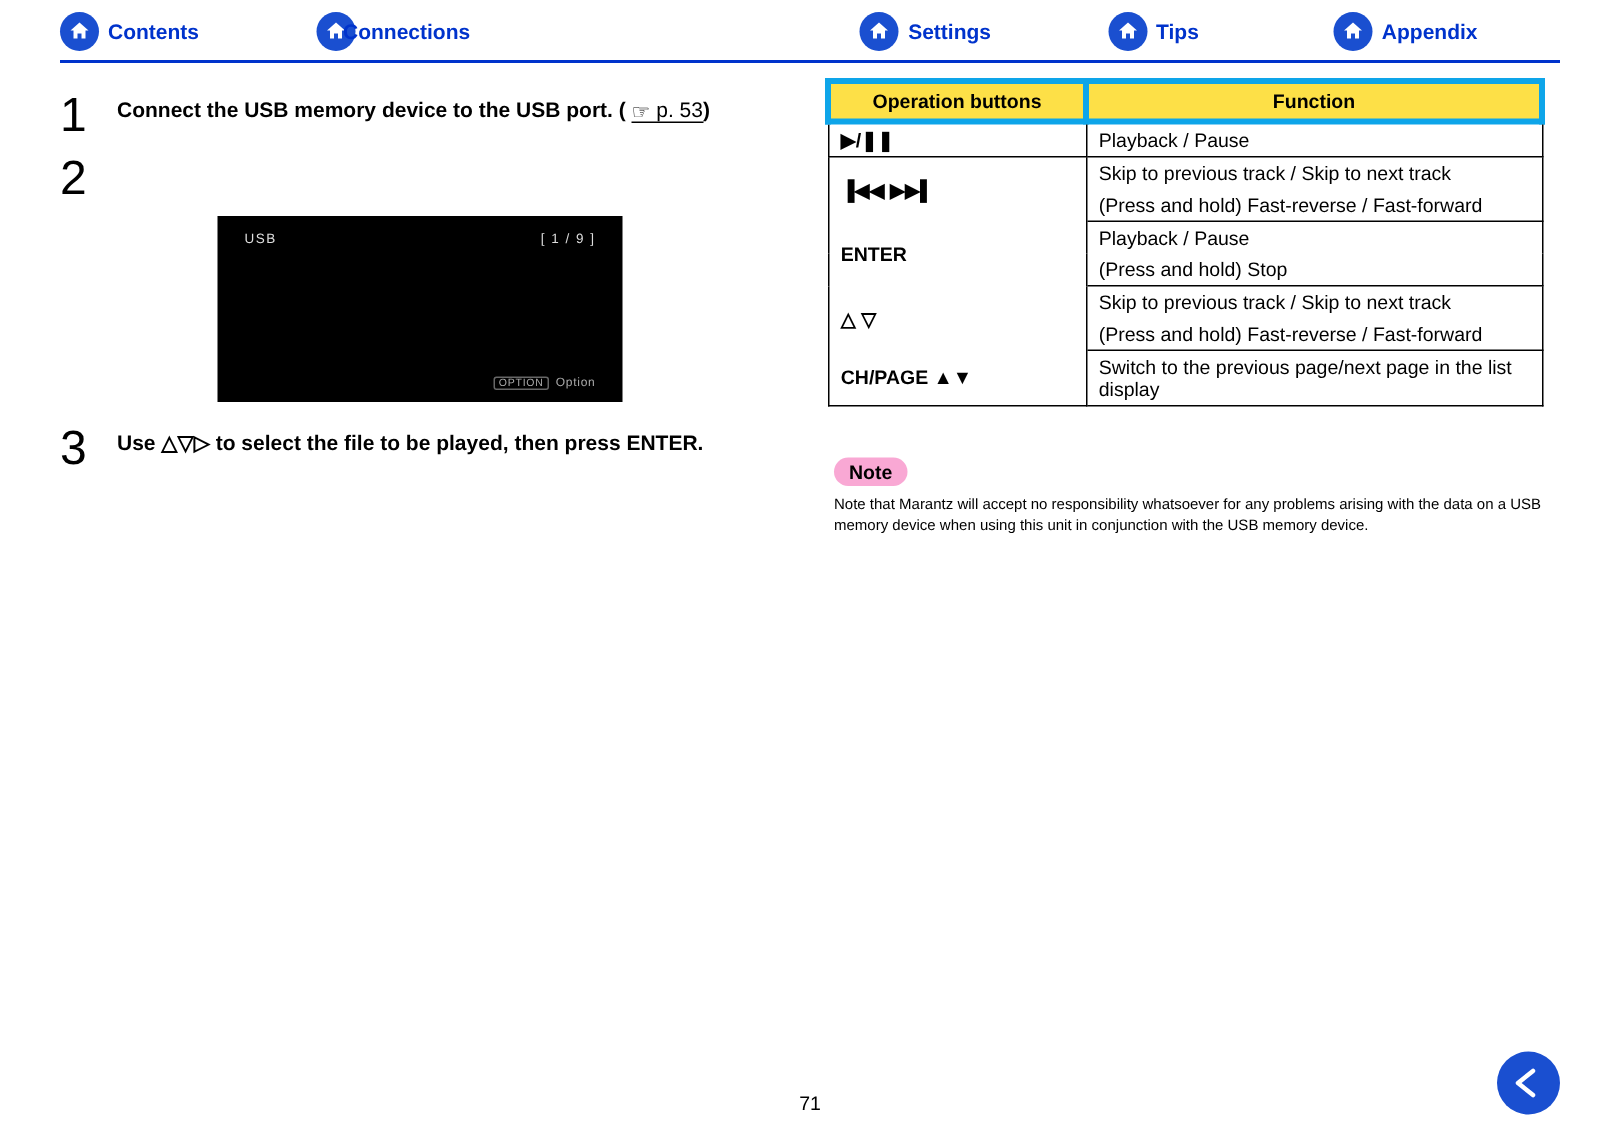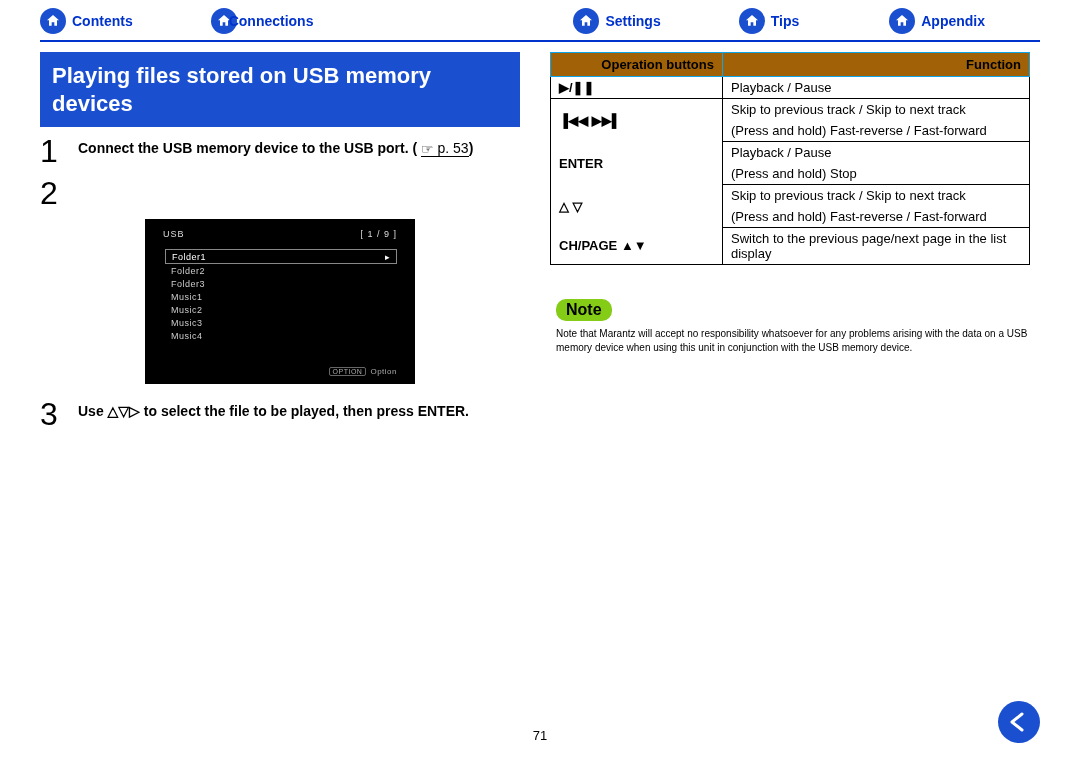--- a/index.html
+++ b/index.html
@@ -89,45 +89,45 @@
     border-bottom: 1px solid #000;
     font-weight: normal;
     white-space: nowrap;
   }
   .finger-icon {
     display: inline-block;
     transform: translateY(1px);
   }
   .screen-mock {
     width: 270px;
-    height: 165px;
+    height: 124px;
     background: #000;
     margin: 4px auto 14px auto;
     color: #ddd;
     font-size: 9px;
     padding: 10px 18px 10px 18px;
     box-sizing: border-box;
     position: relative;
   }
   .screen-header { display:flex; justify-content:space-between; color:#ddd; font-size:9px; letter-spacing:1px; margin-bottom:10px;}
   .screen-list { margin-left: 2px; }
   .screen-row { padding: 1.5px 6px; color:#ccc; letter-spacing:0.5px;}
   .screen-row.sel { border:1px solid #888; color:#fff; display:flex; justify-content:space-between; align-items:center;}
   .screen-option { position:absolute; bottom:8px; right:18px; color:#aaa; font-size:8px; letter-spacing:0.5px;}
   .opt-badge { display:inline-block; border:1px solid #666; border-radius:2px; padding:0 3px; font-size:7px; margin-right:4px; color:#aaa;}
   .table {
     width: 100%;
     border-collapse: collapse;
     font-size: 13px;
   }
   .table th {
-    background: #a16207;
-    text-align: right;
+    background: #fde047;
+    text-align: center;
     padding: 4px 8px;
-    border: 1px solid #0ea5e9;
+    border: 4px solid #0ea5e9;
     font-size: 13px;
   }
   .table td {
     border-left: 1px solid #000;
     border-right: 1px solid #000;
     border-bottom: 1px solid #000;
     padding: 3px 8px;
     vertical-align: top;
   }
   .table td.no-bottom { border-bottom: none; }
@@ -135,25 +135,25 @@
   .sym { font-family: Arial, sans-serif; }
   .notes {
     font-size: 11.5px;
     margin-top: 20px;
     padding-left: 6px;
   }
   .notes ul { padding-left: 16px; margin:4px 0; }
   .notes li { margin-bottom: 4px; line-height:1.35;}
   .note-badge {
     display: inline-block;
-    background: #84cc16;
+    background: #f9a8d4;
     border-radius: 10px;
     padding: 2px 10px;
     font-weight: bold;
-    font-size: 16px;
+    font-size: 13px;
     margin-top: 14px;
   }
   .note-text {
     font-size: 10px;
     margin-top: 6px;
     line-height: 1.35;
   }
   .page-num {
     position: absolute;
     bottom: 18px;
@@ -223,52 +223,39 @@
         </svg>
     </span>
     <span>Appendix</span>
   </div>
 </div>
 <hr class="hr-blue">
 
 <div class="content">
 
   <div class="col">
-    <div class="title-bar">Playing files stored on USB memory devices</div>
 
     <div class="steps">
       <div class="step">
         <div class="step-num">1</div>
         <div class="step-body">
           <span>Connect the USB memory device to the USB port. (</span>
           <span class="page-link"><span class="finger-icon">☞</span>&nbsp;<span>p. 53</span></span><span>)</span>
         </div>
       </div>
 
       <div class="step">
         <div class="step-num">2</div>
       </div>
 
       <div class="screen-mock">
         <div class="screen-header">
           <span>USB</span>
           <span>[ 1 / 9 ]</span>
         </div>
-        <div class="screen-list">
-          <div class="screen-row sel">
-              <span>Folder1</span>
-              <span>▸</span>
-            </div>
-          <div class="screen-row">Folder2</div>
-          <div class="screen-row">Folder3</div>
-          <div class="screen-row">Music1</div>
-          <div class="screen-row">Music2</div>
-          <div class="screen-row">Music3</div>
-          <div class="screen-row">Music4</div>
-        </div>
         <div class="screen-option"><span class="opt-badge">OPTION</span><span>Option</span></div>
       </div>
 
       <div class="step">
         <div class="step-num">3</div>
         <div class="step-body">
           <span>Use </span><span class="sym">△▽▷</span><span> to select the file to be played, then press ENTER.</span>
         </div>
       </div>
     </div>

